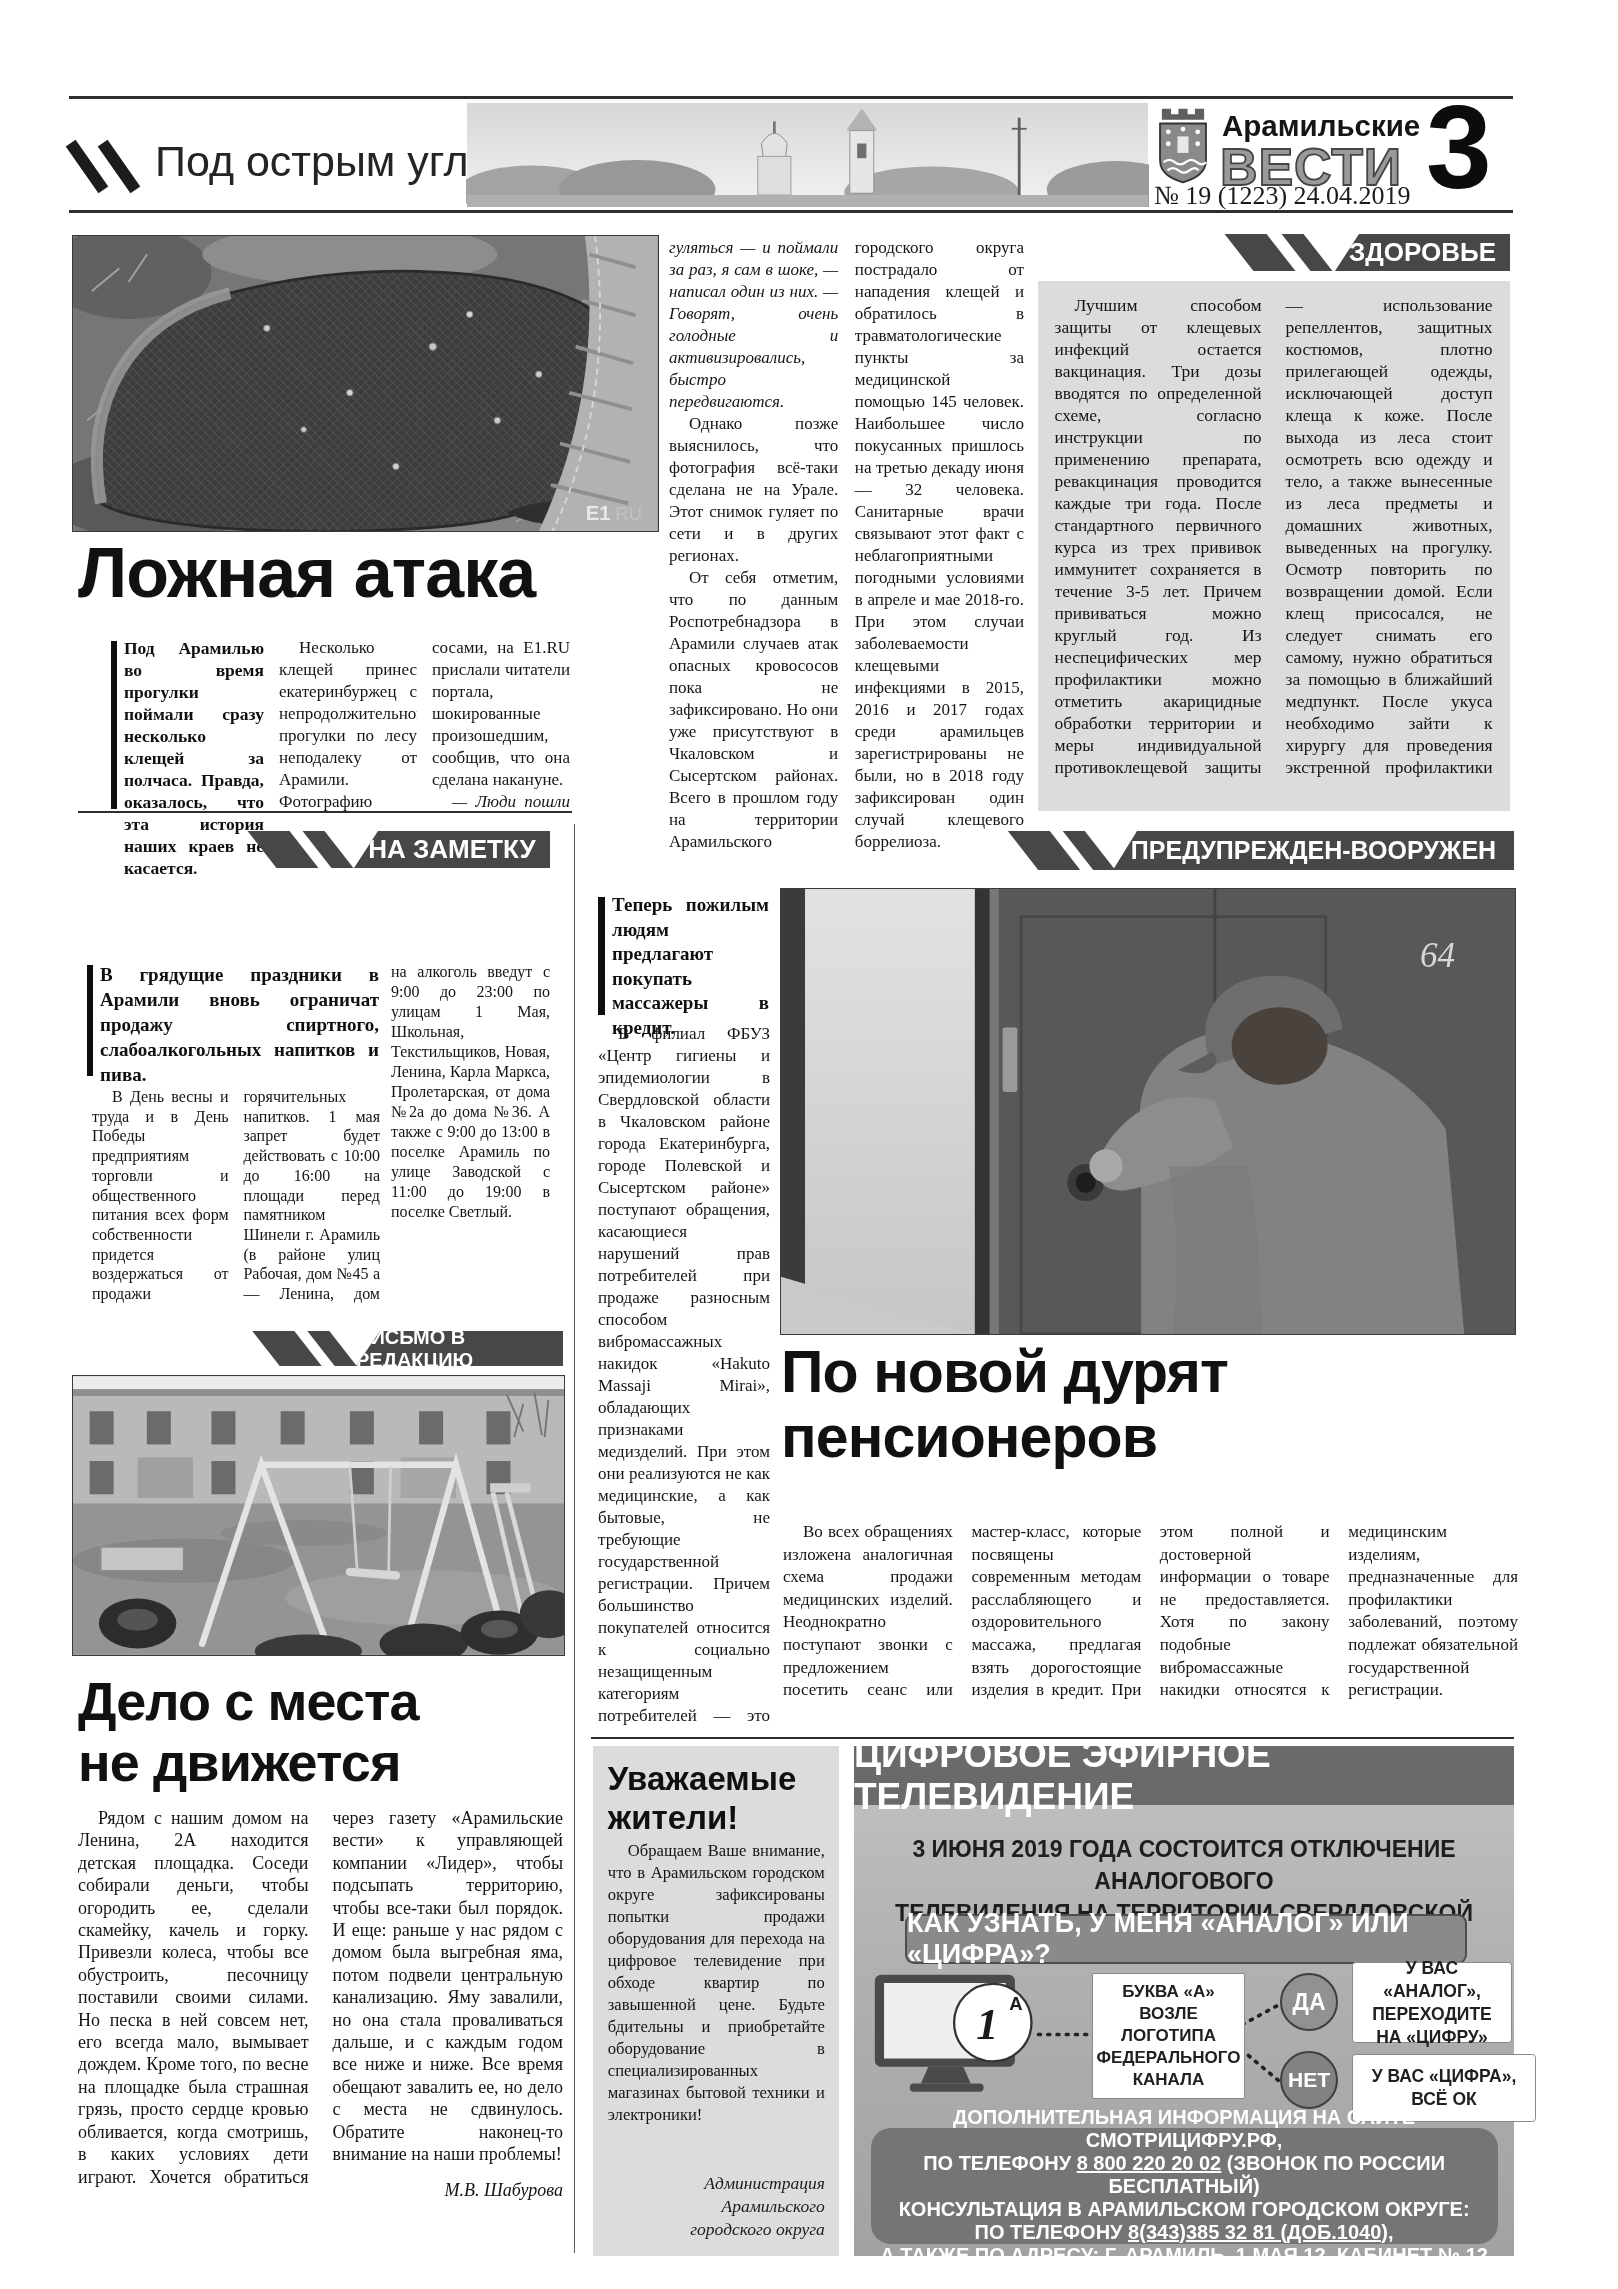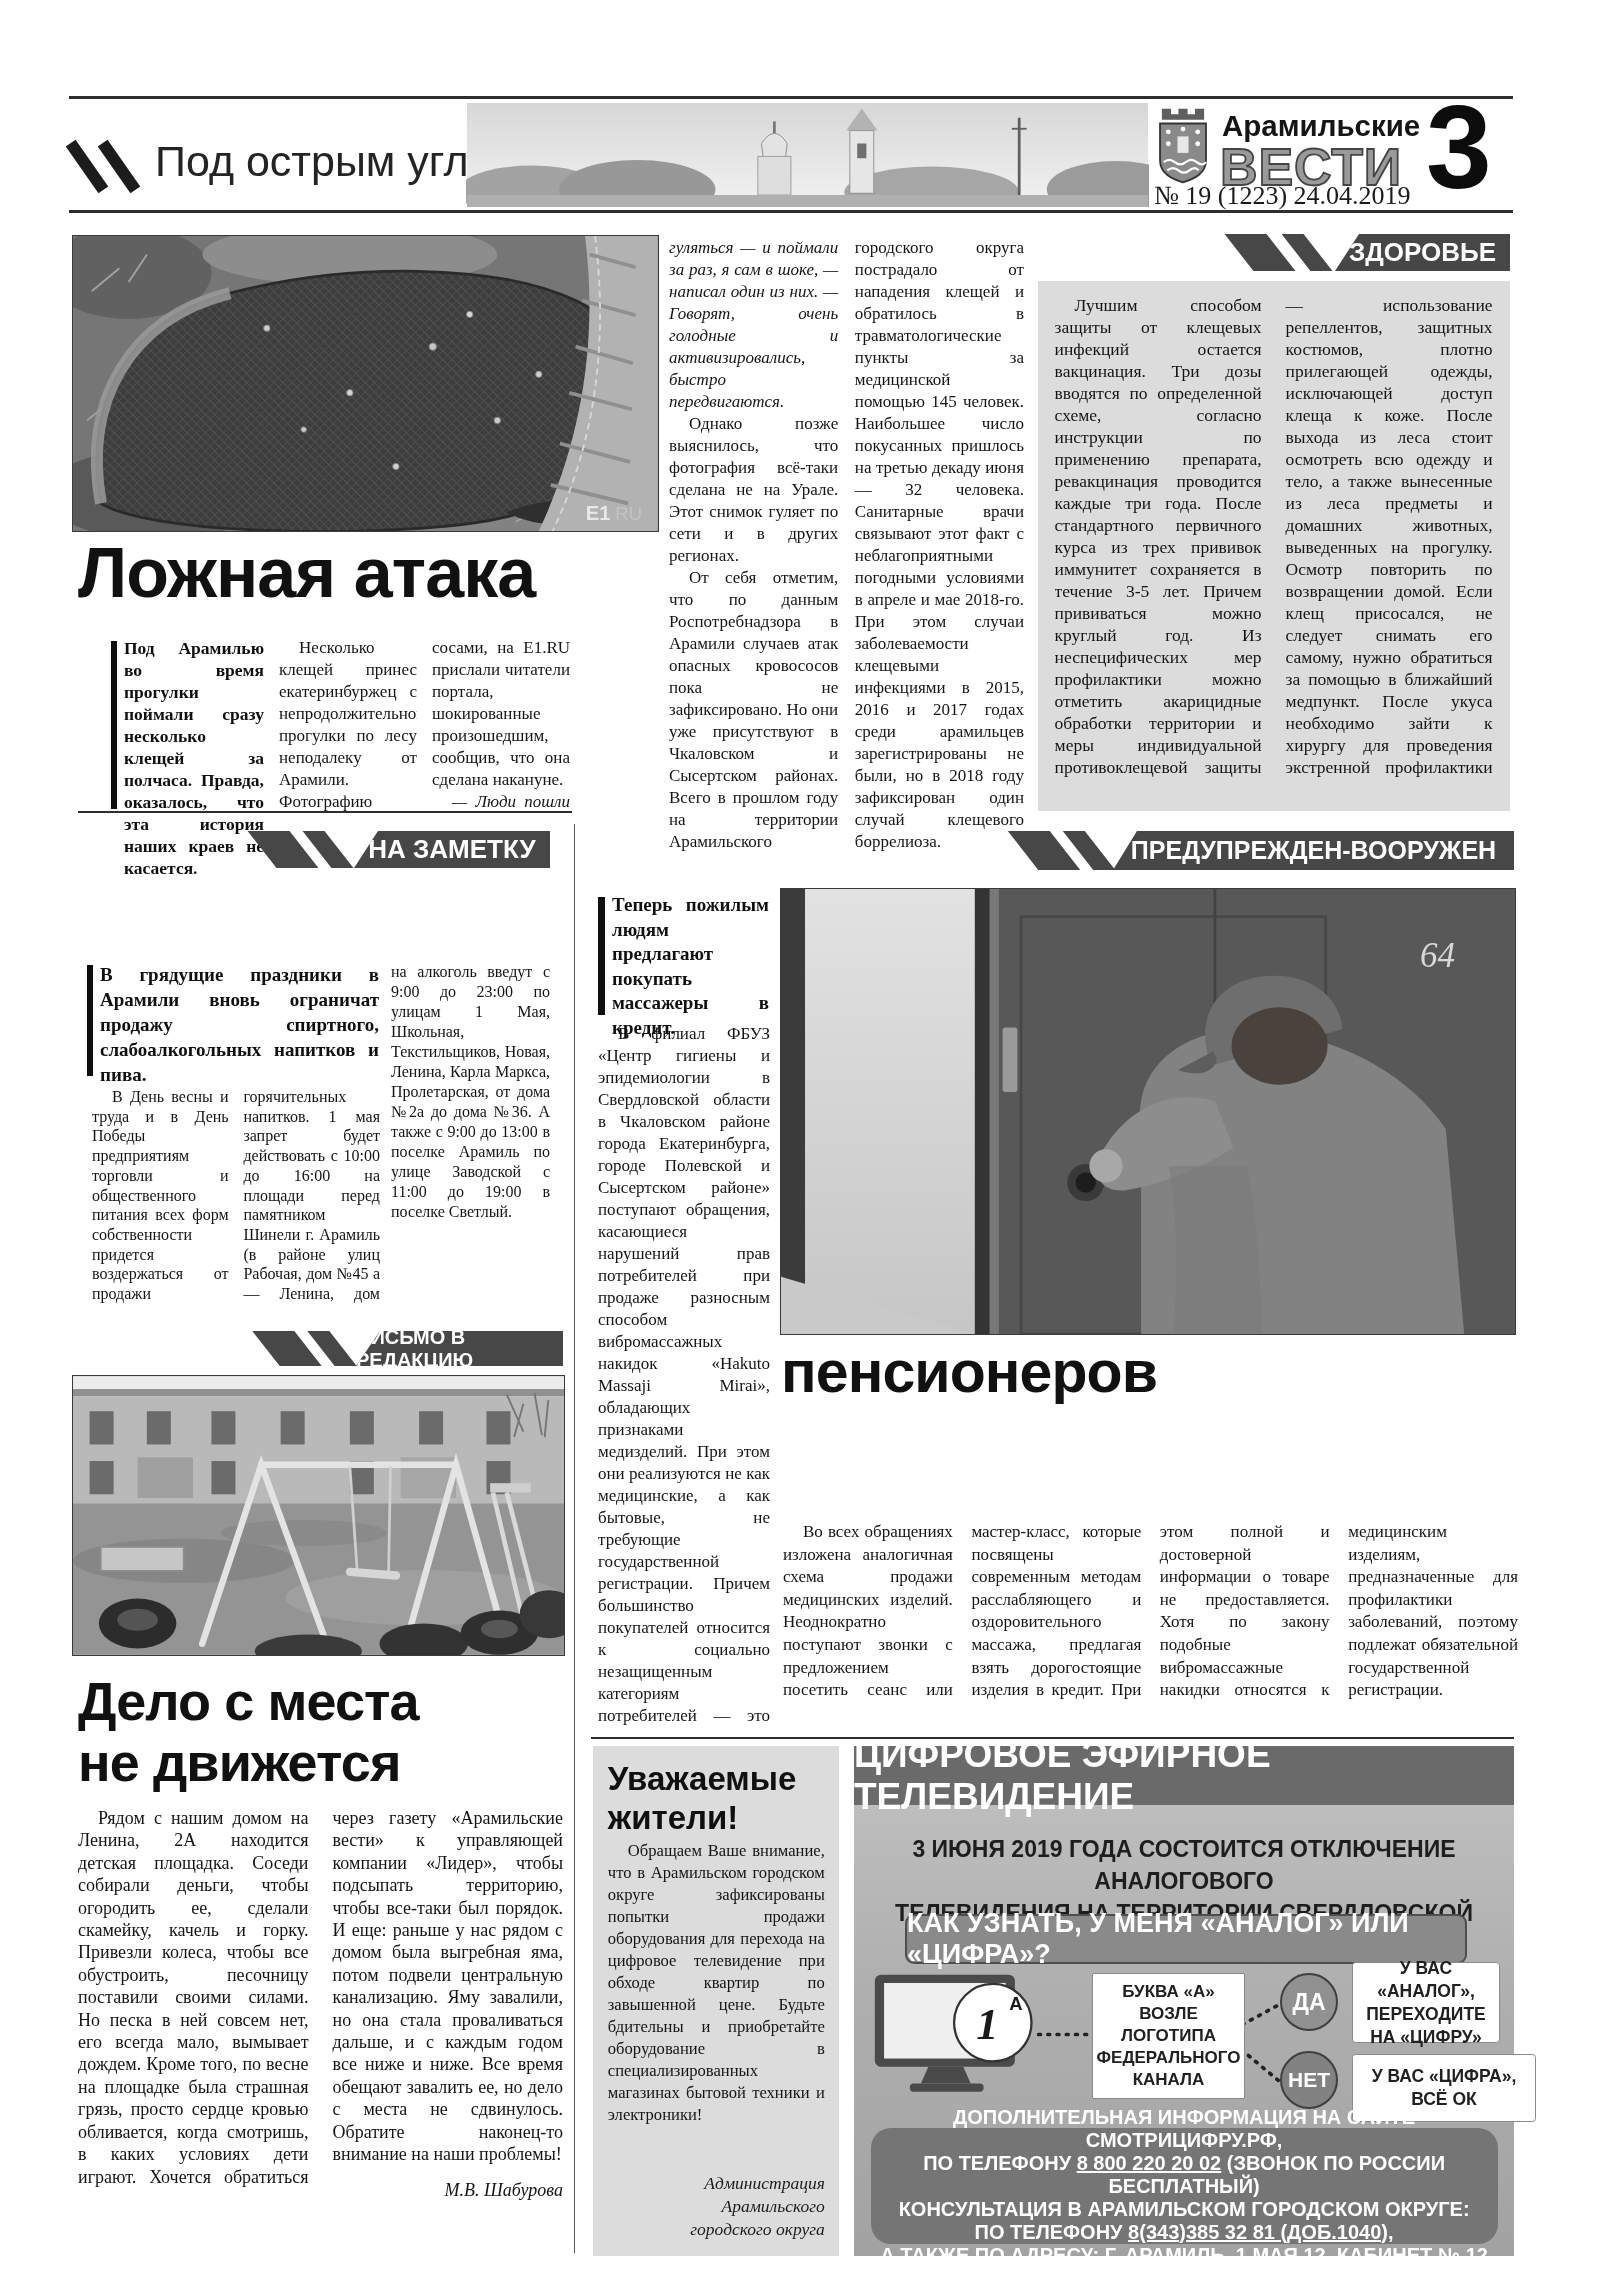--- a/index.html
+++ b/index.html
@@ -217,20 +217,21 @@
       <path d="M462,178 C450,130 480,96 530,94 C575,92 606,118 608,152 L470,190 Z" fill="#6e6e6e"></path>
       <path d="M468,176 L430,196 C452,204 470,198 472,184 Z" fill="#5d5d5d"></path>
       <ellipse cx="540" cy="170" rx="52" ry="42" fill="#4a423c"></ellipse>
       <path d="M470,230 C420,215 370,240 345,290 C335,312 350,330 375,326 C420,318 460,300 490,280 Z" fill="#8d8d8d"></path>
       <circle cx="352" cy="300" r="18" fill="#a8a8a8"></circle>
       <path d="M420,300 C430,360 430,420 425,482 L520,482 C520,420 515,350 505,300 Z" fill="#777" opacity="0.5"></path>
     </g>
   </svg>
 
   <div class="headline" style="left:781px;top:1340px;font-size:59px;line-height:65px;">
+    <div>По новой дурят</div>
     <div>пенсионеров</div>
   </div>
 
   <div class="body-col cols4" style="left:783px;top:1521px;width:735px;height:210px;font-size:17px;line-height:22.6px;column-gap:18.5px;overflow:hidden;">
     <p class="ind">Во всех обращениях изложена аналогичная схема продажи медицинских изделий. Неоднократно поступают звонки с предложением посетить сеанс или мастер-класс, которые посвящены современным методам расслабляющего и оздоровительного массажа, предлагая взять дорогостоящие изделия в кредит. При этом полной и достоверной информации о товаре не предоставляется. Хотя по закону подобные вибромассажные накидки относятся к медицинским изделиям, предназначенные для профилактики заболеваний, поэтому подлежат обязательной государственной регистрации.</p>
   </div>
 
   <div class="rule" style="left:591px;top:1737px;width:923px;height:1.8px;"></div>
 
   <div class="stripe" style="left:266px;top:1331px;width:42px;height:35px;"></div>
@@ -326,21 +327,21 @@
       <rect x="14" y="13" width="132" height="82" fill="#efefef"></rect>
       <path d="M62,104 L100,104 L108,122 L54,122 Z" fill="#4a4a4a"></path>
       <rect x="42" y="122" width="80" height="9" rx="4" fill="#4a4a4a"></rect>
       <circle cx="132" cy="56" r="42" fill="#fff" stroke="#333" stroke-width="2.5"></circle>
       <text x="114" y="74" font-family="Liberation Serif" font-style="italic" font-weight="bold" font-size="48" fill="#1a1a1a">1</text>
       <text x="150" y="42" font-family="Liberation Sans" font-weight="bold" font-size="20" fill="#1a1a1a">А</text>
     </svg>
 
     <div class="whitebox" style="left:238px;top:227px;width:140px;height:124px;font-size:17px;line-height:22px;padding:0 5.5px;">БУКВА «А» ВОЗЛЕ ЛОГОТИПА ФЕДЕРАЛЬНОГО КАНАЛА</div>
     <div class="circ" style="left:426px;top:227px;width:54px;height:54px;background:#919191;font-size:23px;">ДА</div>
-    <div class="whitebox" style="left:498px;top:216px;width:146px;height:79px;font-size:17.5px;line-height:23px;padding:0 0;border-radius:3.7px;">У ВАС «АНАЛОГ», ПЕРЕХОДИТЕ НА «ЦИФРУ»</div>
+    <div class="whitebox" style="left:498px;top:216px;width:146px;height:79px;font-size:17.5px;line-height:23px;padding:0 6px;border-radius:3.7px;">У ВАС «АНАЛОГ», ПЕРЕХОДИТЕ НА «ЦИФРУ»</div>
     <div class="circ" style="left:426px;top:305px;width:54px;height:54px;background:#828282;font-size:21px;">НЕТ</div>
     <div class="whitebox" style="left:498px;top:308px;width:146px;height:66px;font-size:17.5px;line-height:23px;padding:0 18px;border-radius:3.7px;">У ВАС «ЦИФРА», ВСЁ ОК</div>
 
     <div class="ad-info" style="left:16.6px;top:382px;width:627px;height:116px;">
       <div><span>ДОПОЛНИТЕЛЬНАЯ ИНФОРМАЦИЯ НА САЙТЕ СМОТРИЦИФРУ.РФ,</span></div>
       <div><span>ПО ТЕЛЕФОНУ </span><span class="ph">8 800 220 20 02</span><span> (ЗВОНОК ПО РОССИИ БЕСПЛАТНЫЙ)</span></div>
       <div><span>КОНСУЛЬТАЦИЯ В АРАМИЛЬСКОМ ГОРОДСКОМ ОКРУГЕ:</span></div>
       <div><span>ПО ТЕЛЕФОНУ </span><span class="ph">8(343)385 32 81 (ДОБ.1040),</span></div>
       <div><span>А ТАКЖЕ ПО АДРЕСУ: Г. АРАМИЛЬ, 1 МАЯ 12, КАБИНЕТ № 12</span></div>
     </div>

